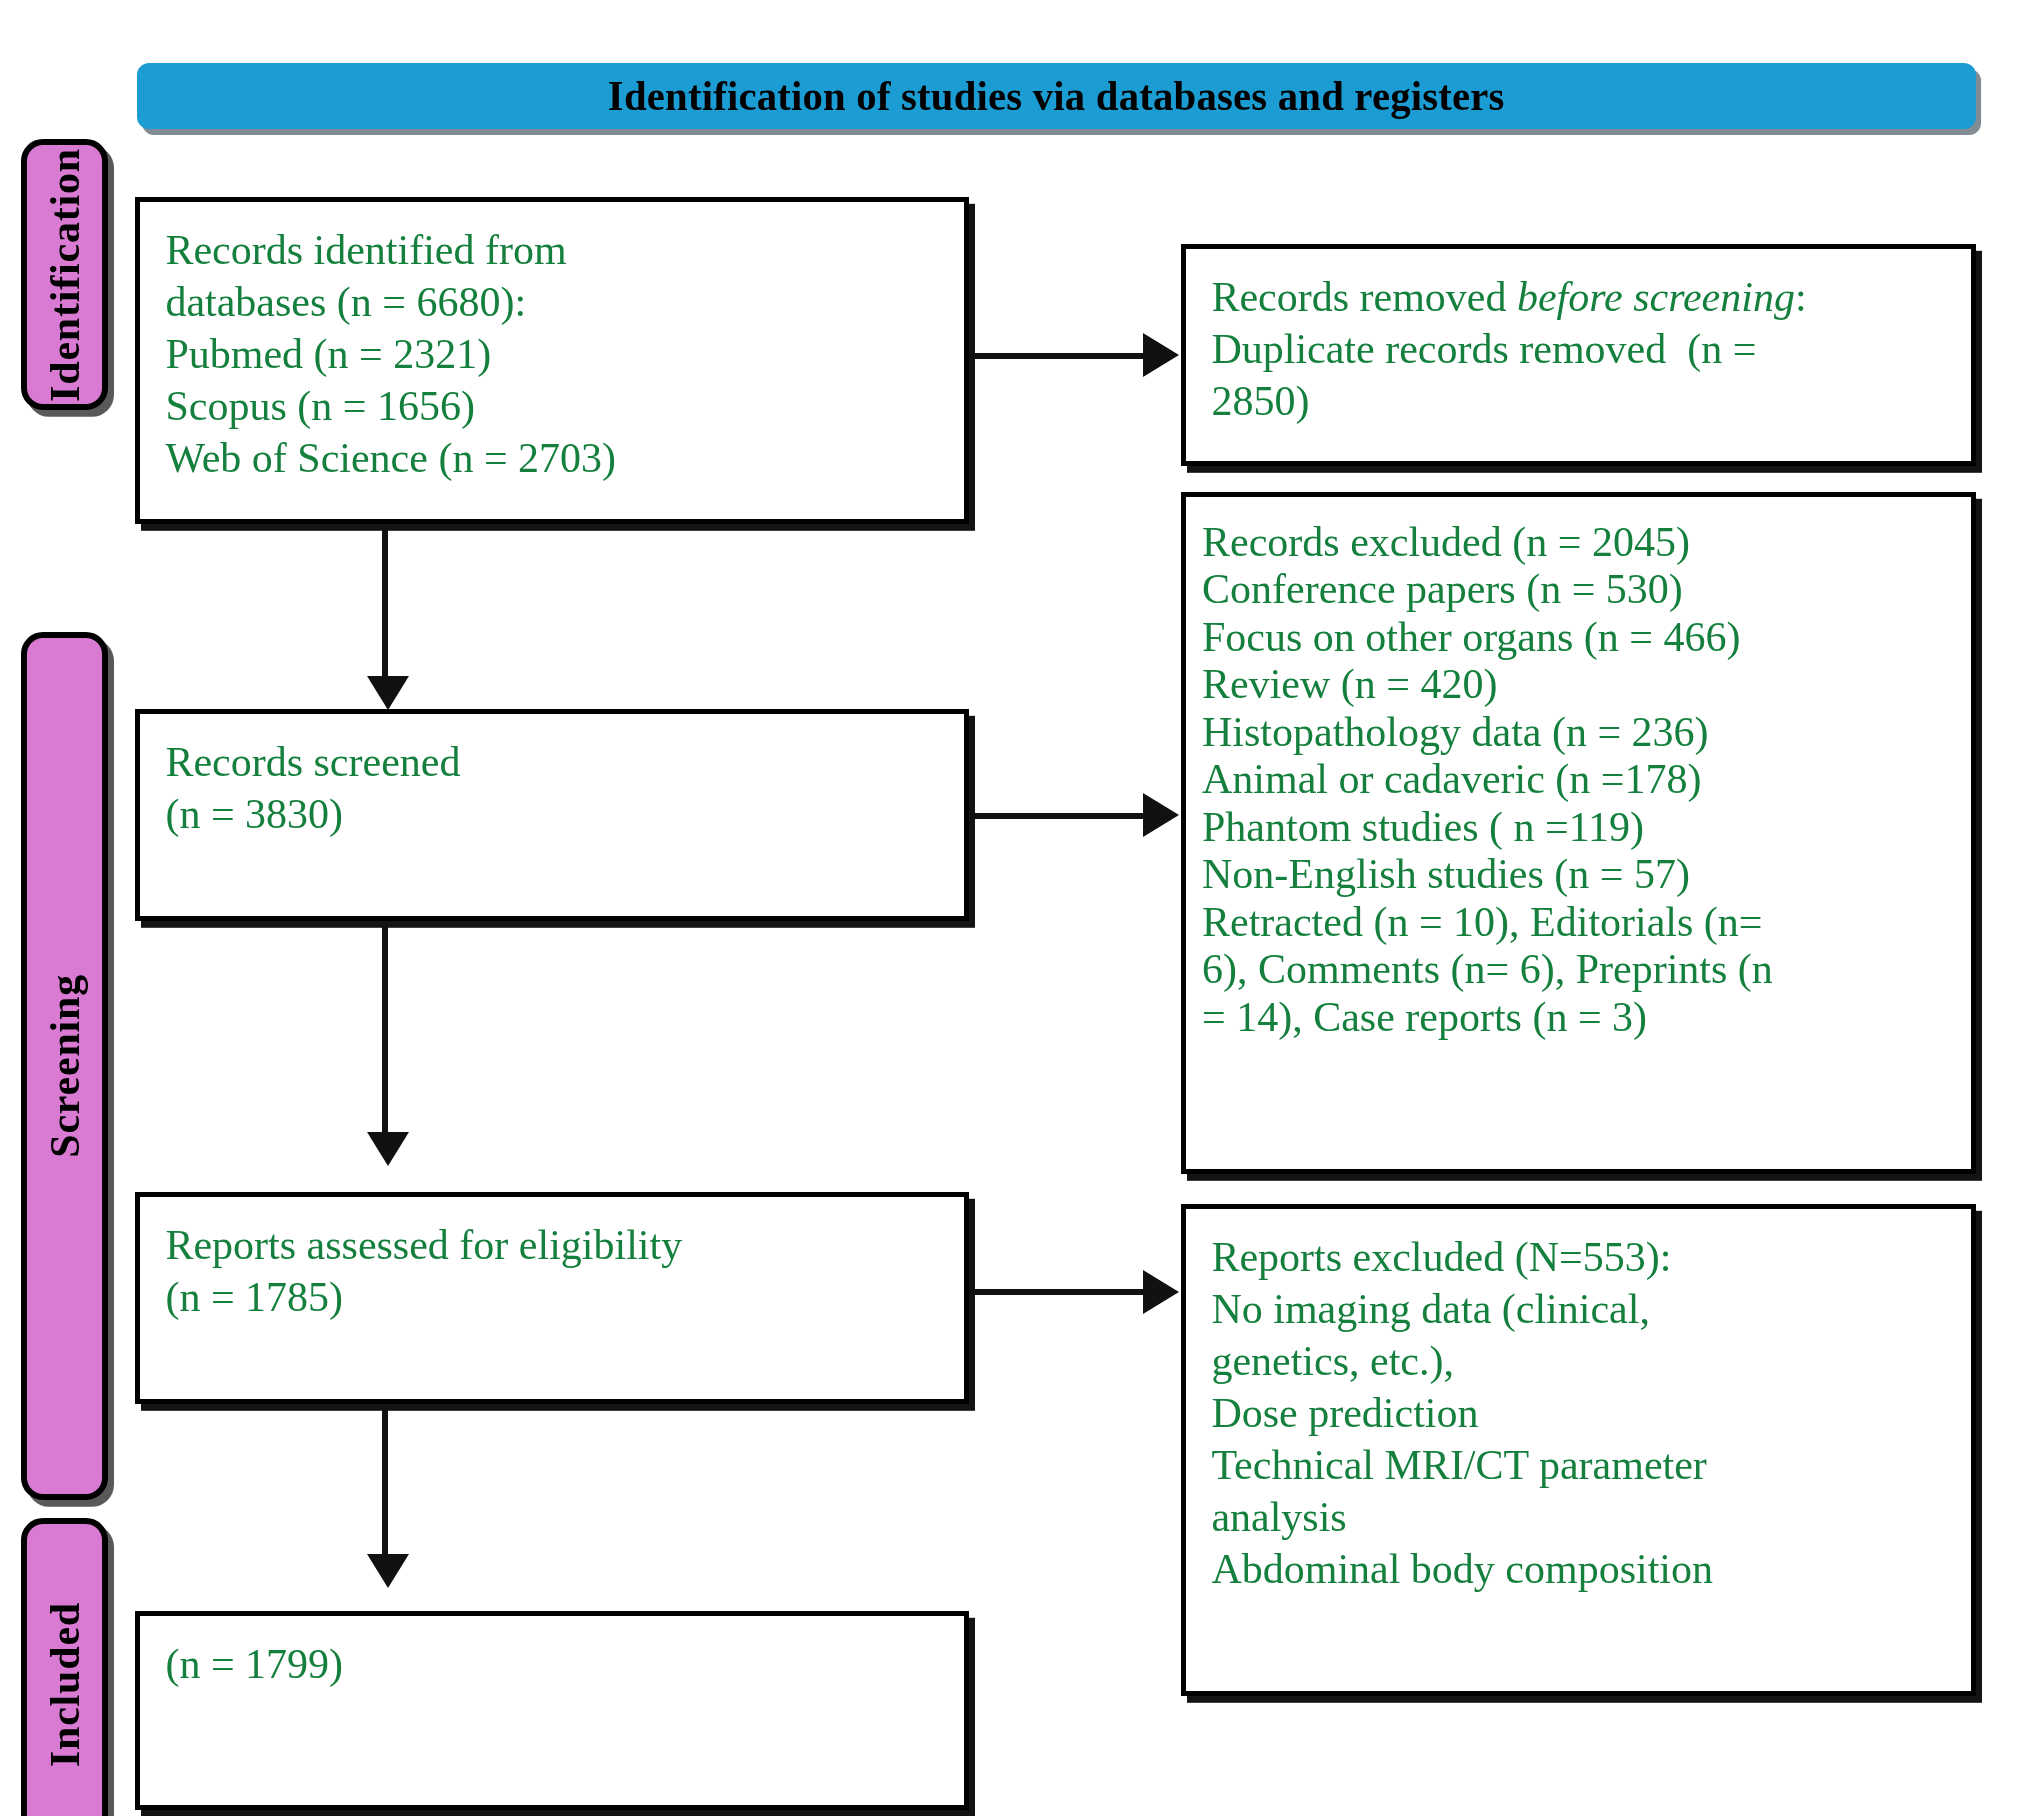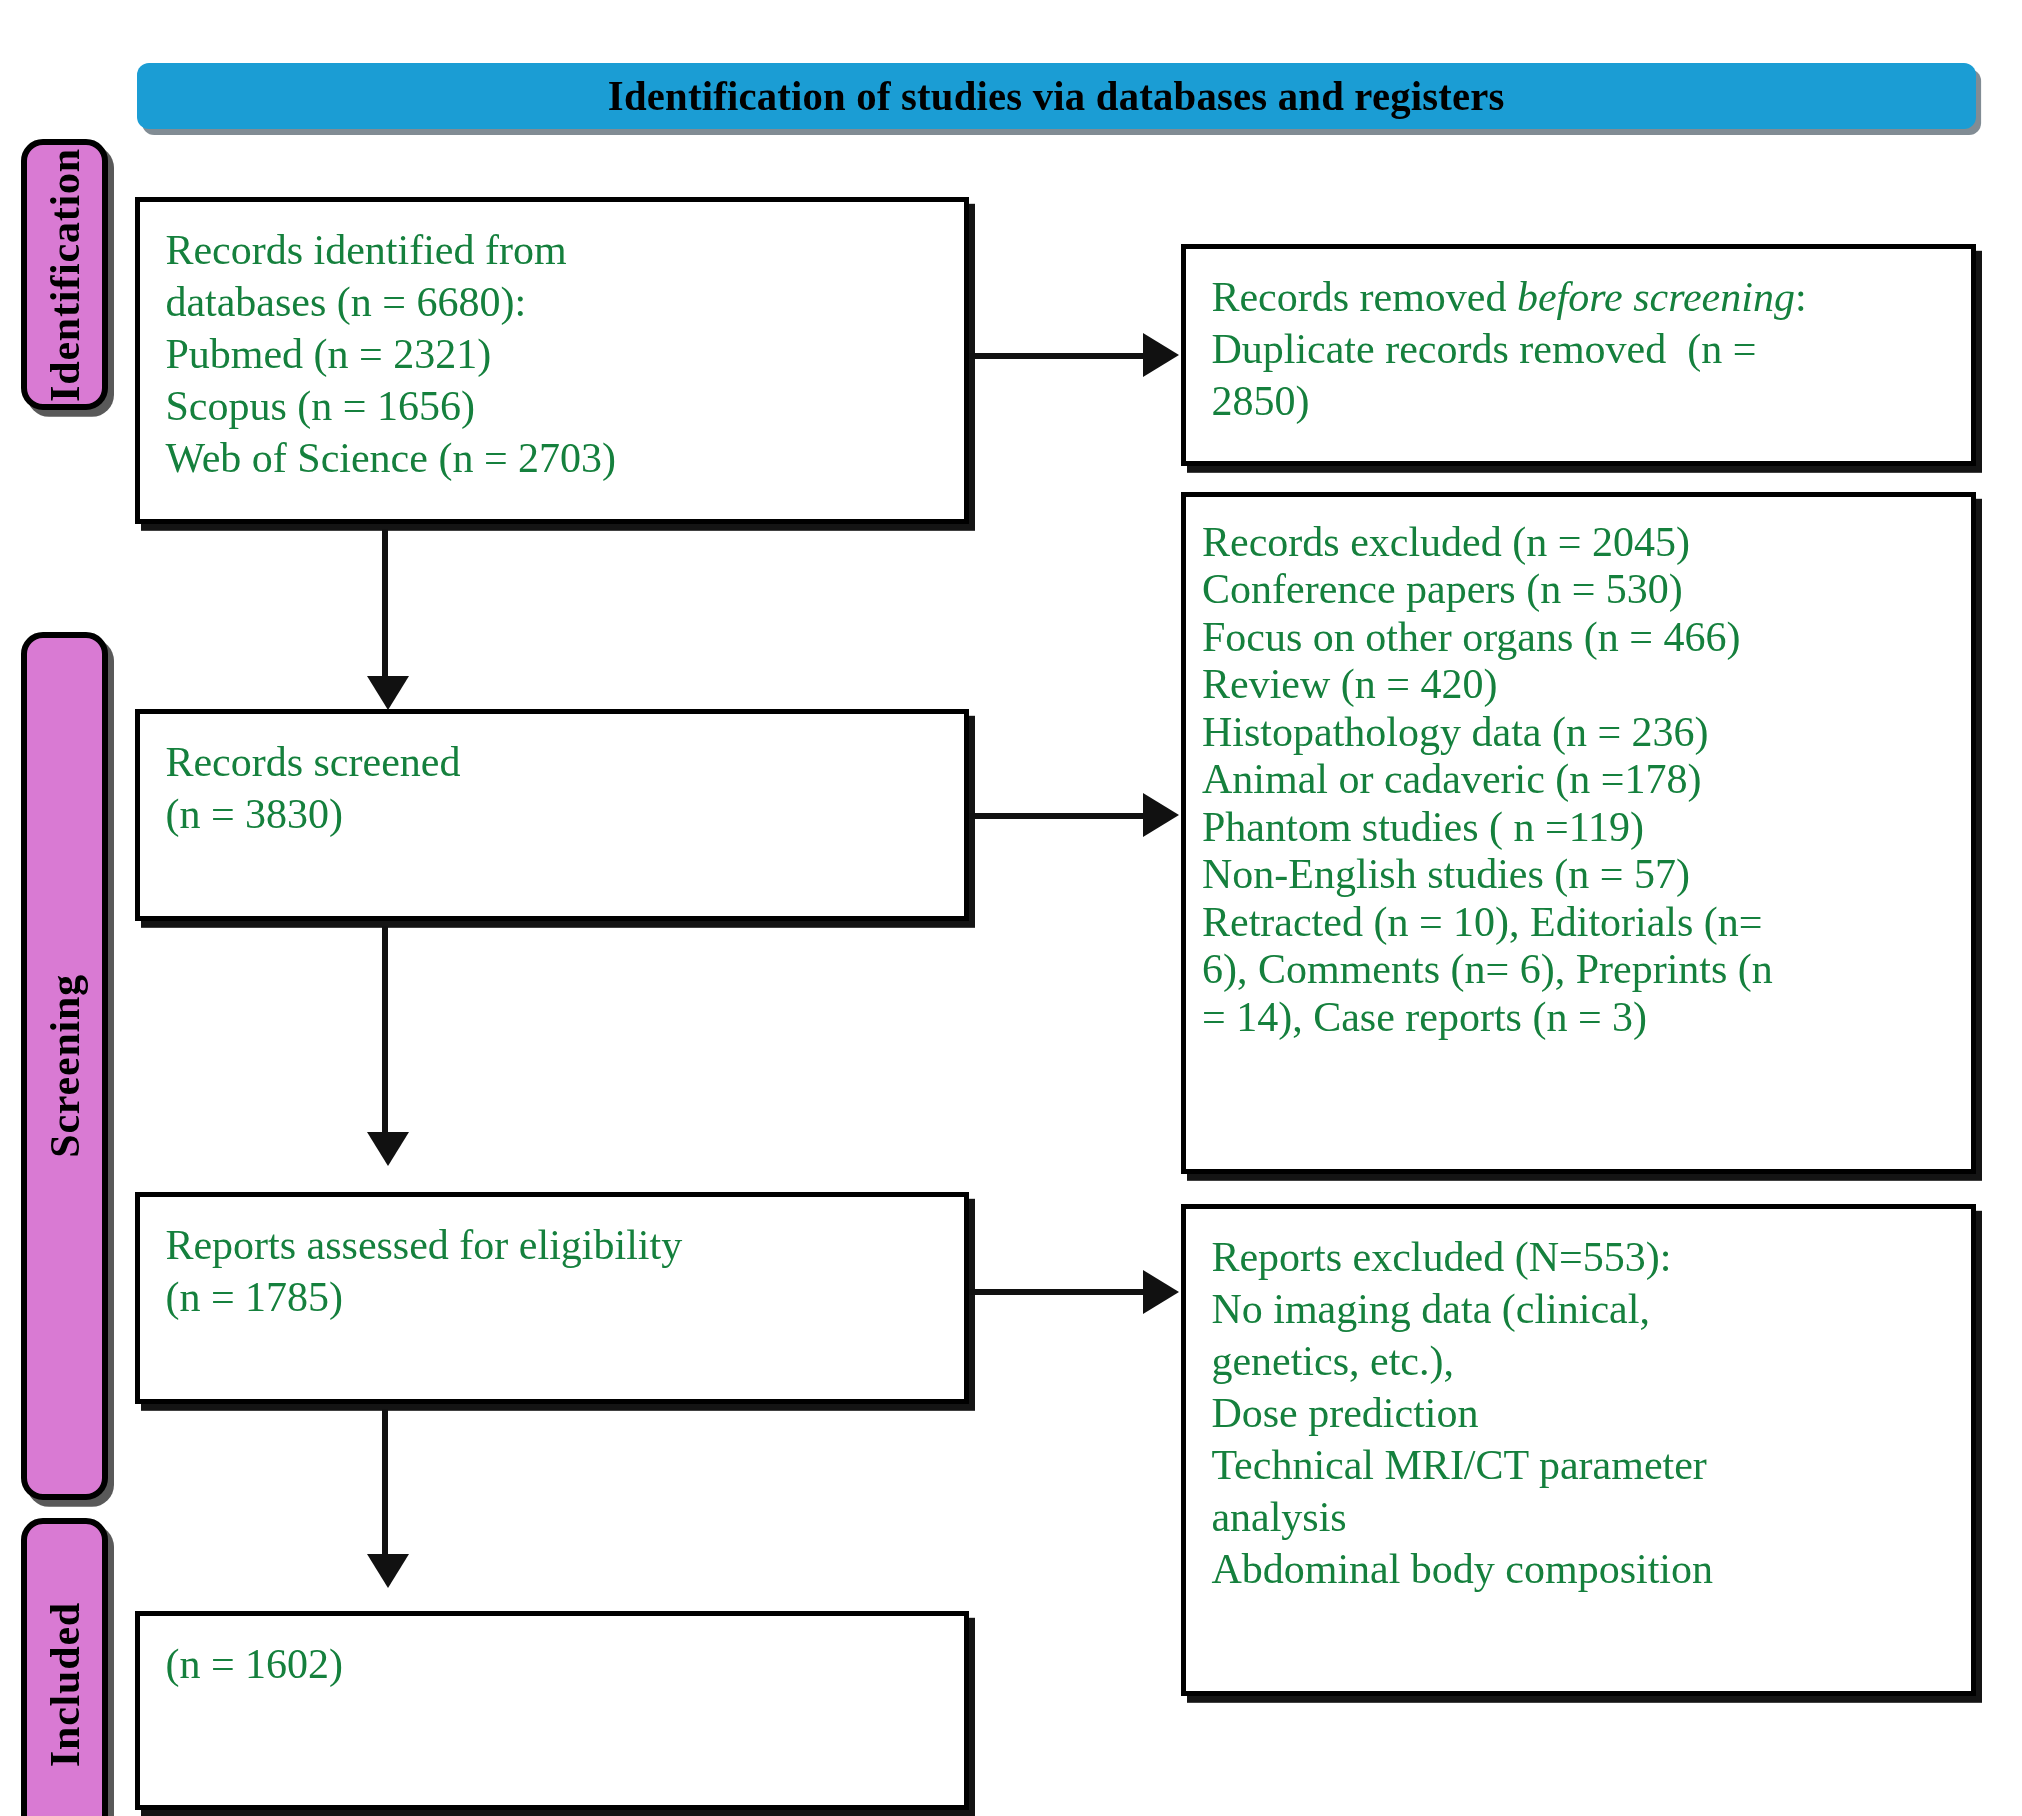--- a/index.html
+++ b/index.html
@@ -138,21 +138,21 @@
     <div class="line">Records screened</div>
     <div class="line">(n = 3830)</div>
   </div>
 
   <div class="fbox" id="box-eligibility">
     <div class="line">Reports assessed for eligibility</div>
     <div class="line">(n = 1785)</div>
   </div>
 
   <div class="fbox" id="box-included">
-    <div class="line">(n = 1602)</div>
+    <div class="line">(n = 1799)</div>
   </div>
 
   <div class="fbox" id="box-removed">
     <div class="line" id="removed-line-0">Records removed <i>before screening</i>:</div>
     <div class="line">Duplicate records removed  (n =</div>
     <div class="line">2850)</div>
   </div>
 
   <div class="fbox tight" id="box-excluded">
     <div class="line">Records excluded (n = 2045)</div>

